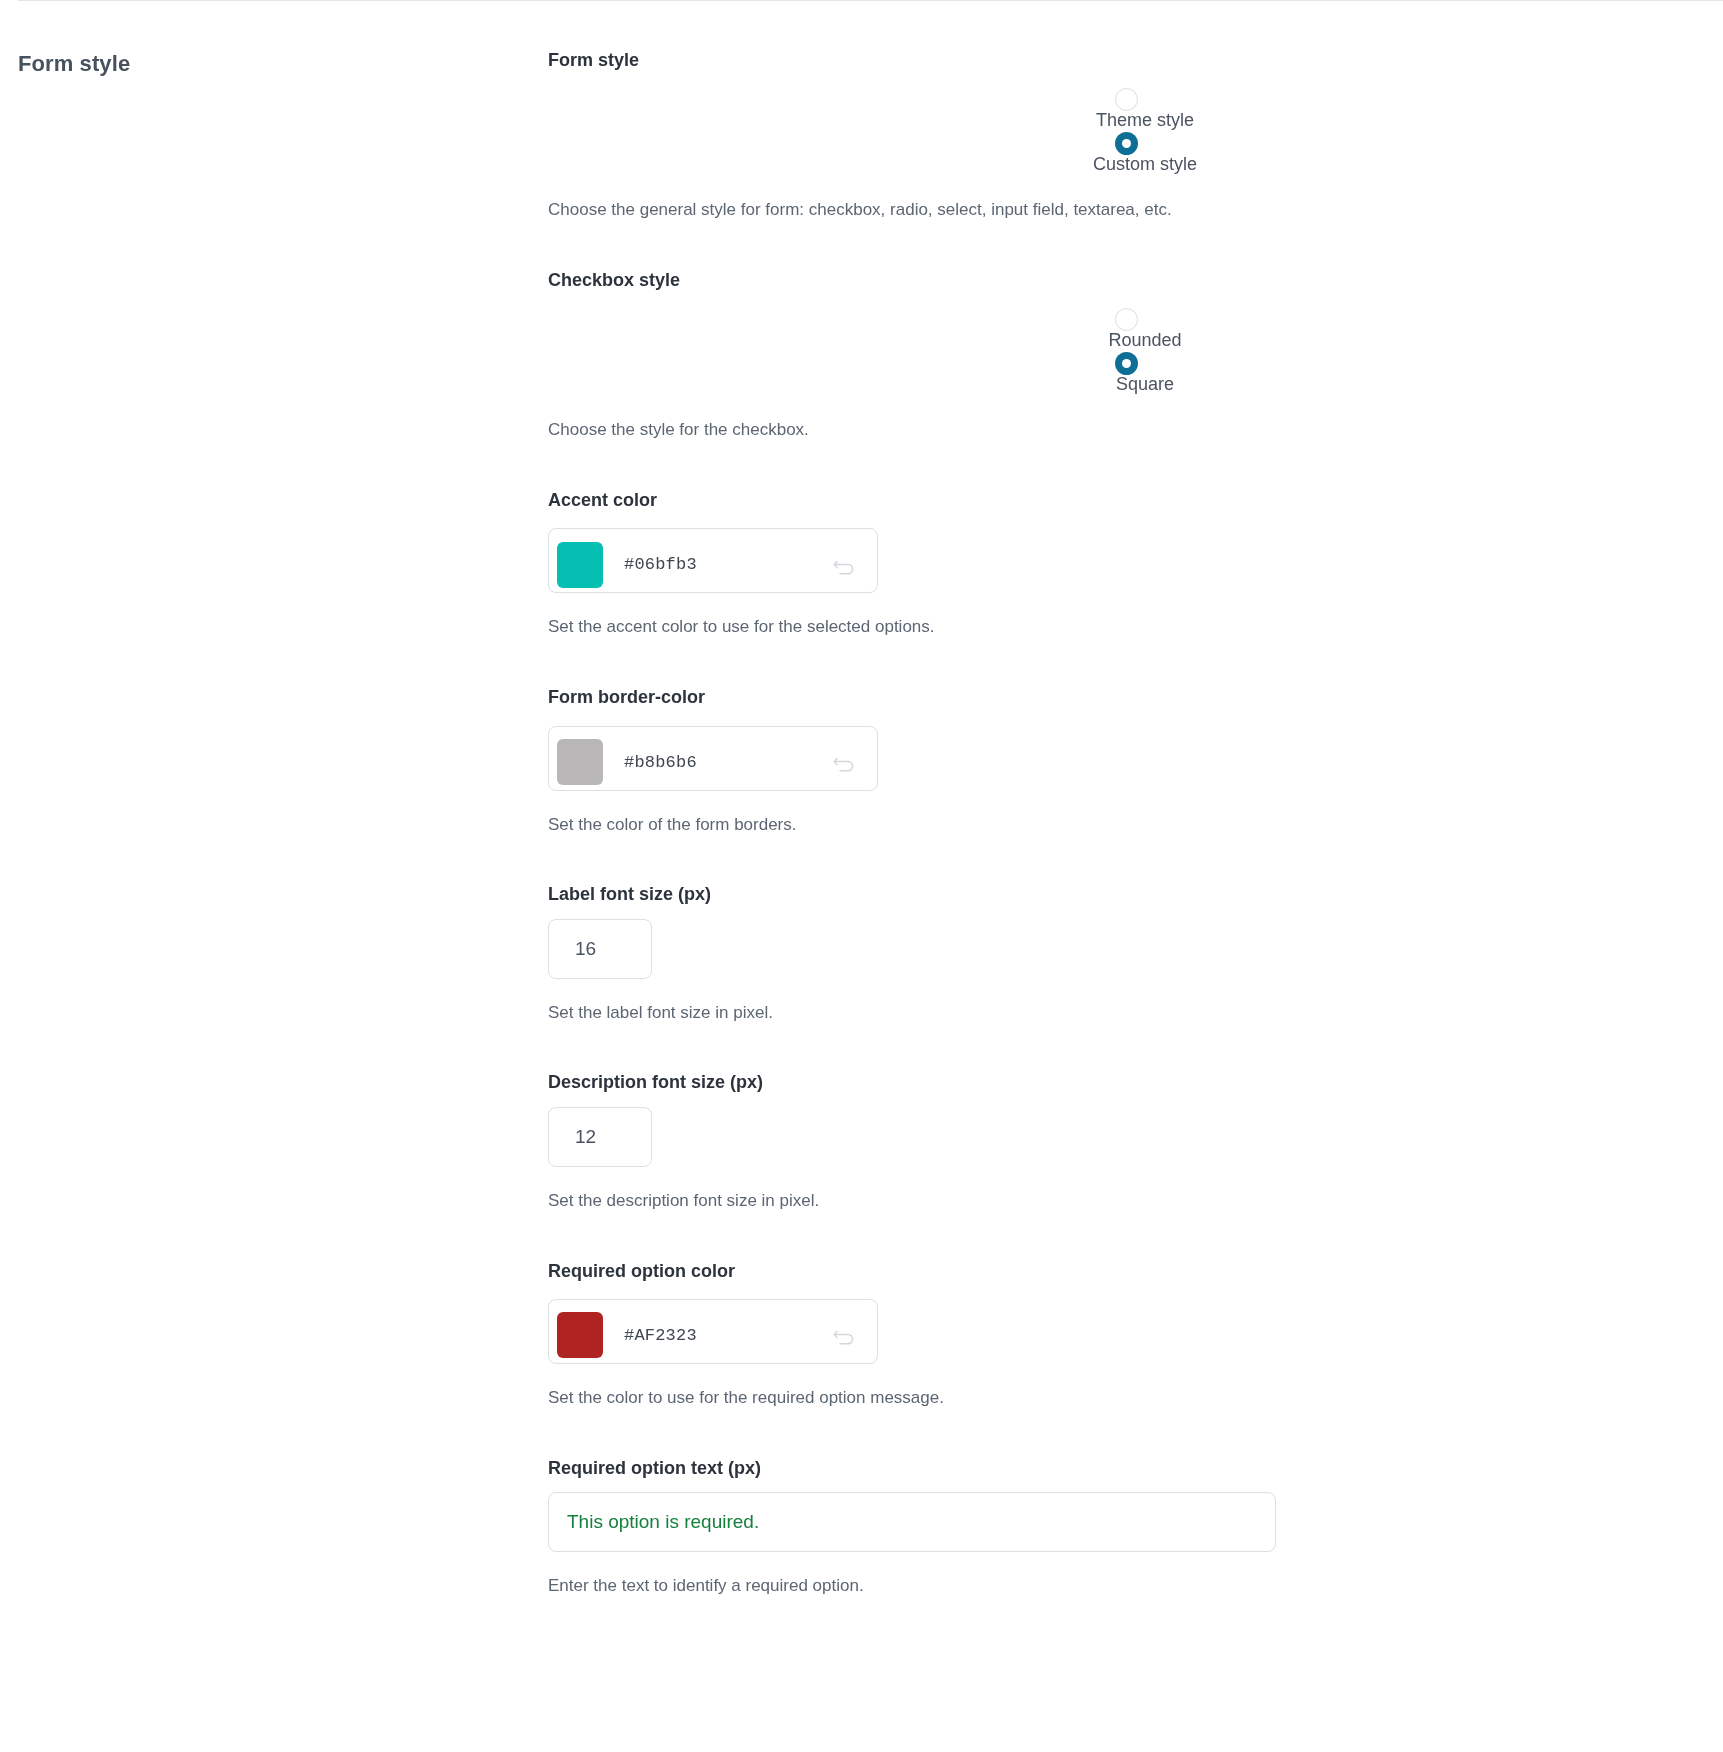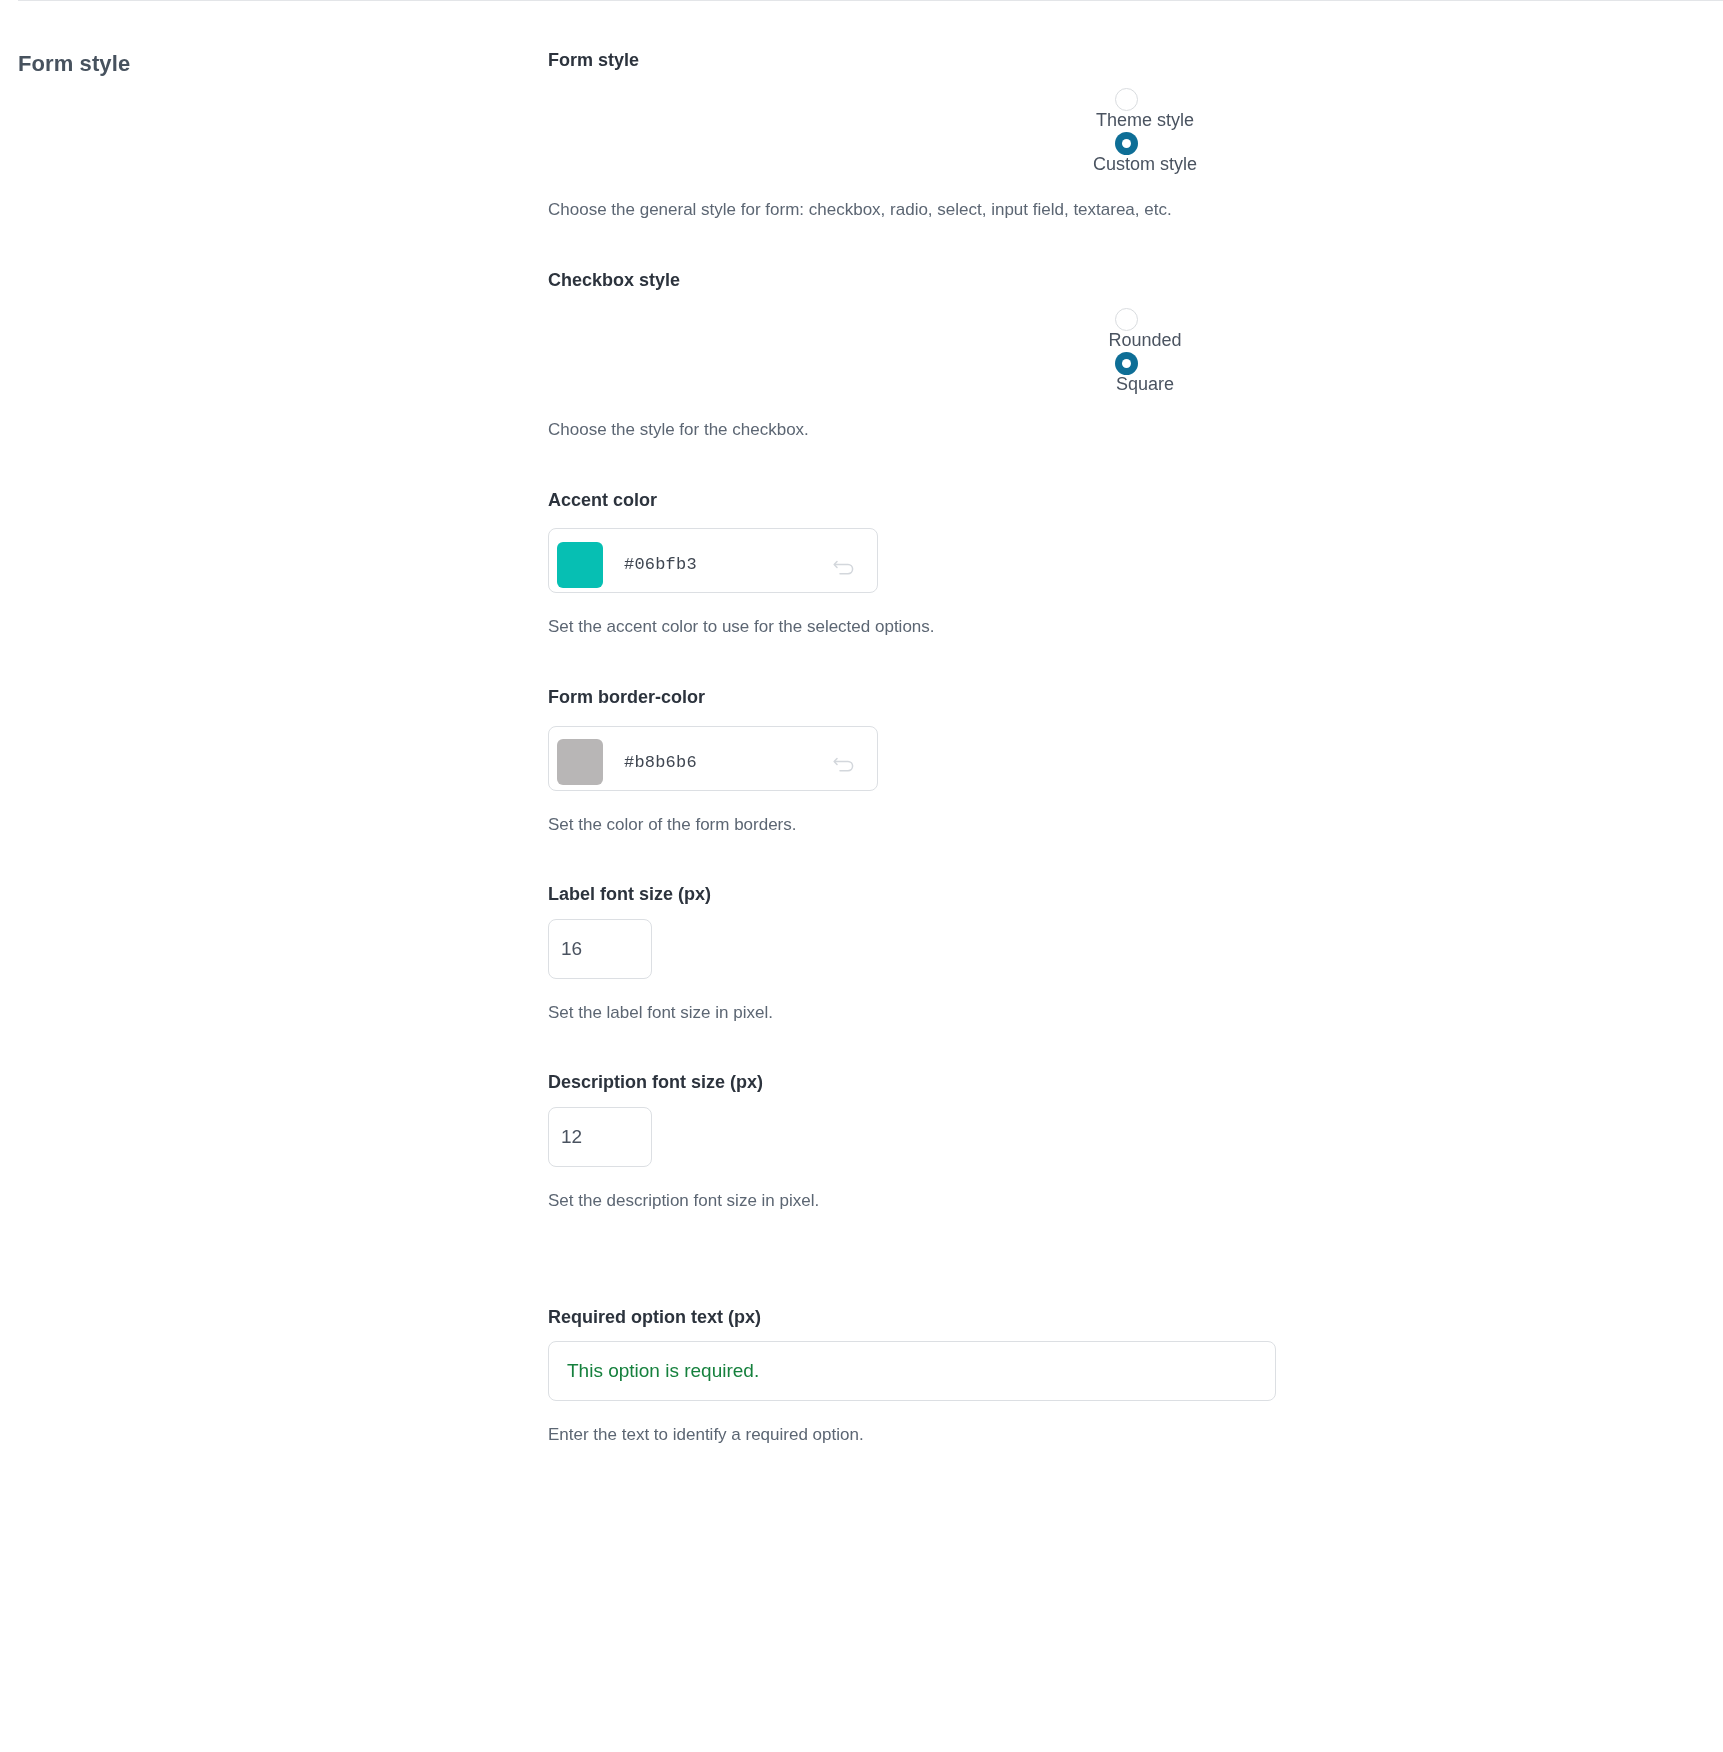--- a/index.html
+++ b/index.html
@@ -169,21 +169,21 @@
 
   
   .num-field {
     width: 104px;
     height: 60px;
     border: 1px solid #dcdfe3;
     border-radius: 8px;
     background: #fff;
     display: flex;
     align-items: center;
-    padding: 0 12px;
+    padding: 0 26px;
     font-size: 19px;
     color: #4a5360;
   }
 
   
   .text-field {
     width: 728px;
     height: 60px;
     border: 1px solid #dcdfe3;
     border-radius: 8px;
@@ -293,20 +293,34 @@
       <div class="field-group">
         <div class="field-label label-tight">Description font size (px)</div>
         <div class="num-field">
           <span>12</span>
         </div>
         <div class="help-text">Set the description font size in pixel.</div>
       </div>
 
       <div class="spacer-lg"></div>
 
+      <div class="field-group">
+        <div class="field-label">Required option color</div>
+        <div class="color-field">
+          <span class="swatch" style="background:#AF2323"></span>
+          <span class="color-value">#AF2323</span>
+          <span class="reset-icon">
+            <svg width="26" height="26" viewBox="0 0 26 26" fill="none">
+              <path d="M6 9.5 L3.2 12.5 L6 15.5" stroke="#d3d7dc" stroke-width="1.5" stroke-linecap="round" stroke-linejoin="round"></path>
+              <path d="M3.6 12.5 H17 a4.6 4.6 0 0 1 0 9.2 H9" stroke="#d3d7dc" stroke-width="1.5" stroke-linecap="round" fill="none"></path>
+            </svg>
+          </span>
+        </div>
+        <div class="help-text">Set the color to use for the required option message.</div>
+      </div>
 
       <div class="spacer-lg"></div>
 
       <div class="field-group">
         <div class="field-label label-tight">Required option text (px)</div>
         <div class="text-field">
           <span>This option is required.</span>
         </div>
         <div class="help-text">Enter the text to identify a required option.</div>
       </div>

